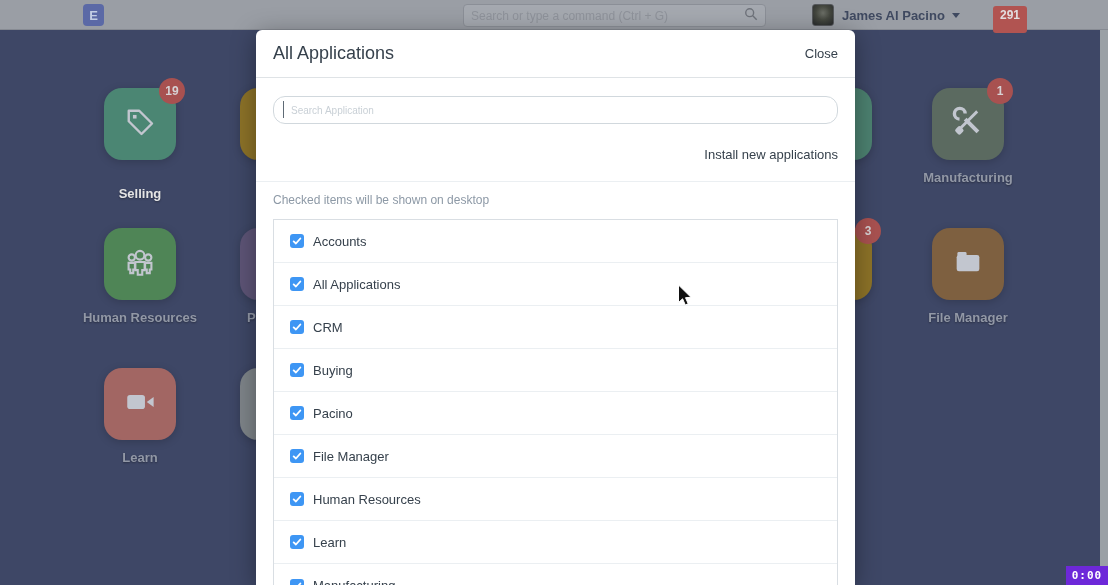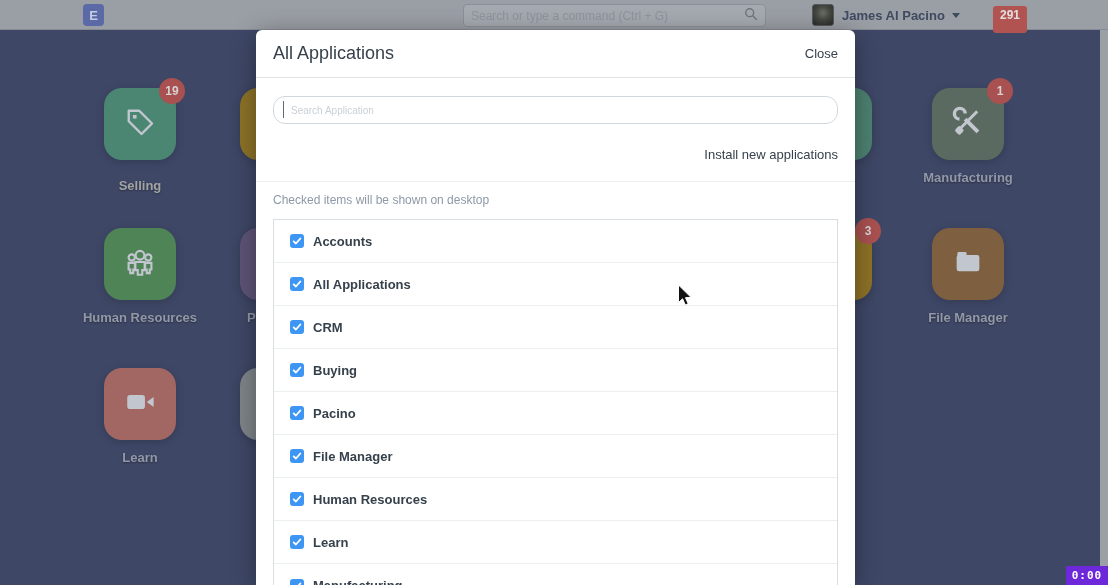--- a/index.html
+++ b/index.html
@@ -57,21 +57,21 @@
   .input-caret { position:absolute; left:283px; top:101px; width:1px; height:17px; background:#5e6a75; z-index:5; }
   .install-row { margin-top:23px; text-align:right; line-height:14px; }
   .install-link { font-size:13px; color:#36414c; text-decoration:none; cursor:pointer; }
   .full-divider { border:none; border-top:1px solid #ebeff2; margin:19px -17px 0; }
   .hint { margin-top:11px; font-size:12px; color:#8d99a6; line-height:14px; }
   .app-list { margin-top:12px; border:1px solid #d9dee3; background:#fff; }
   .app-row { height:43px; display:flex; align-items:center; padding:0 16px; border-bottom:1px solid #ebeff2; }
   .app-row:last-child { border-bottom:none; }
   .checkbox { width:14px; height:14px; border-radius:3px; display:flex; align-items:center;
               justify-content:center; flex:0 0 auto; }
-  .app-label { margin-left:9px; font-size:13px; color:#36414c;font-weight:bold; }
+  .app-label { margin-left:9px; font-size:13px; color:#36414c; }
 
   
   .cursor { position:absolute; left:677px; top:284px; z-index:10; }
   .timer { position:absolute; left:1066px; top:566px; width:42px; height:19px; background:#6d28d9;
            color:#fff; font-family:"DejaVu Sans Mono", monospace; font-size:11px; font-weight:bold;
            letter-spacing:1px; display:flex; align-items:center; justify-content:center; z-index:11; }
 </style>
 </head>
 <body>
 
@@ -95,21 +95,21 @@
 </div>
 
 <div class="desktop">
     <div class="tile" style="left: 104px; top: 58px; background: rgb(75, 134, 115);">
       <span><svg width="36" height="36" viewBox="0 0 24 24" fill="none" stroke="#c2c6cf" stroke-width="1.6" stroke-linejoin="round">
           <path d="M4.5 4.5 h7 l8.5 8.5 -7 7 -8.5 -8.5 Z"></path>
           <rect x="7.3" y="7.3" width="2.4" height="2.4" fill="#c2c6cf" stroke="none"></rect>
         </svg></span>
       <div class="tile-badge" style="background: rgb(168, 81, 80);">19</div>
     </div>
-    <div class="tile-label" style="color: #a3a3a3; top: 148px; left: 40px;">Selling</div>
+    <div class="tile-label" style="color: #e5e5e5; top: 156px; left: 40px;">Selling</div>
     <div class="tile" style="left: 104px; top: 198px; background: rgb(79, 133, 86);">
       <span><svg width="36" height="36" viewBox="0 0 24 24" fill="none" stroke="#c2c6cf" stroke-width="1.4">
           <circle cx="6.5" cy="9" r="2.1"></circle>
           <path d="M4.4 12.6 h4.2 v4.4 h-1.1 v2.4 h-2 v-2.4 h-1.1 Z"></path>
           <circle cx="17.5" cy="9" r="2.1"></circle>
           <path d="M15.4 12.6 h4.2 v4.4 h-1.1 v2.4 h-2 v-2.4 h-1.1 Z"></path>
           <circle cx="12" cy="7.5" r="2.9"></circle>
           <path d="M8.9 12 h6.2 v5.4 h-1.6 v3.1 h-3 v-3.1 h-1.6 Z" fill="none"></path>
         </svg></span>
     </div>

